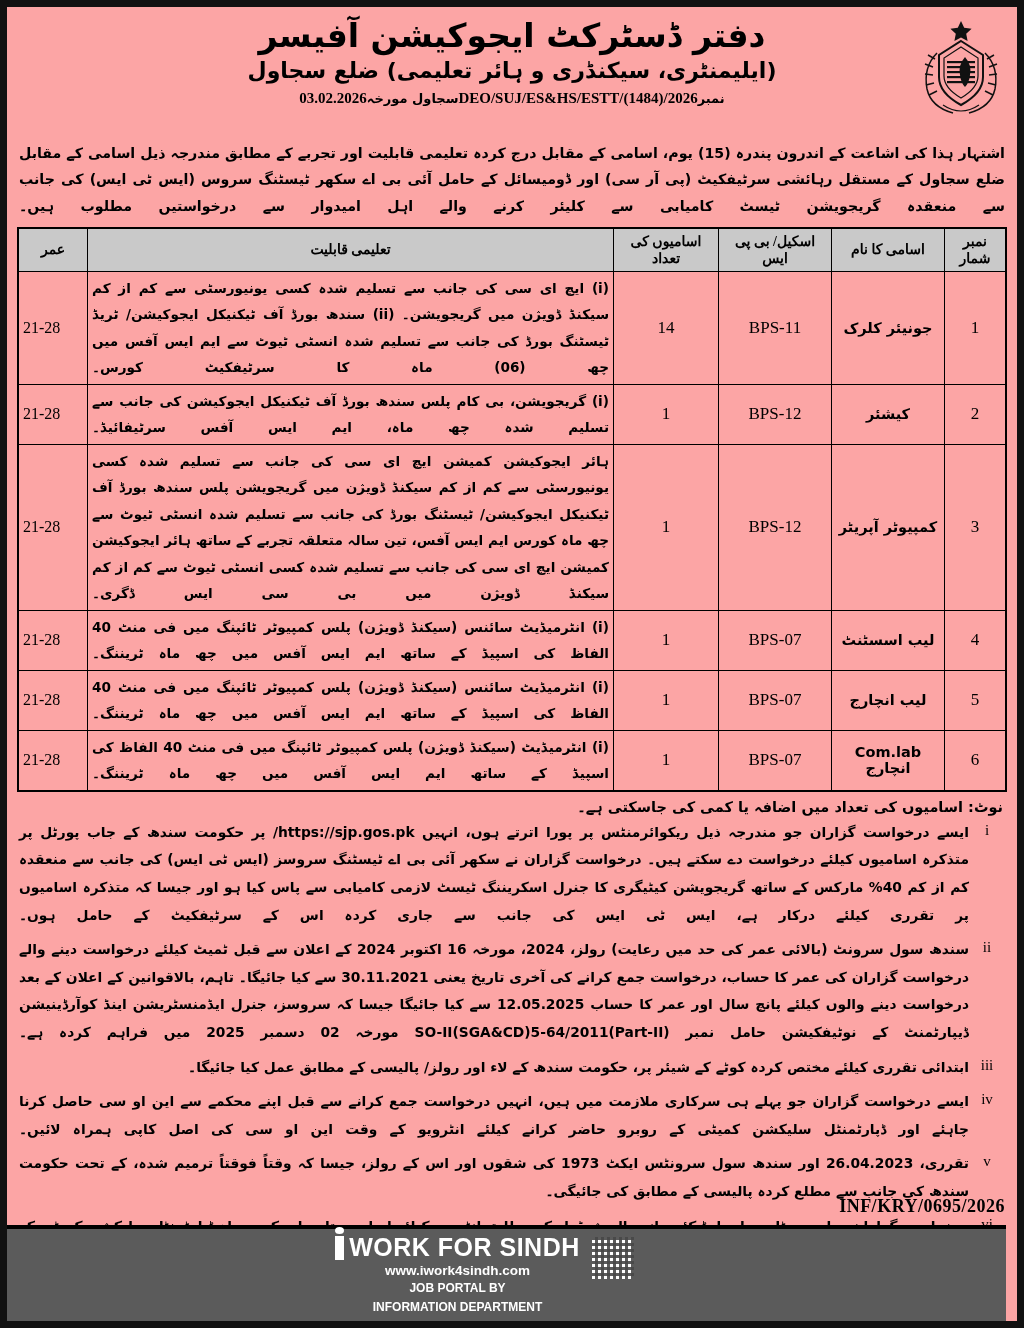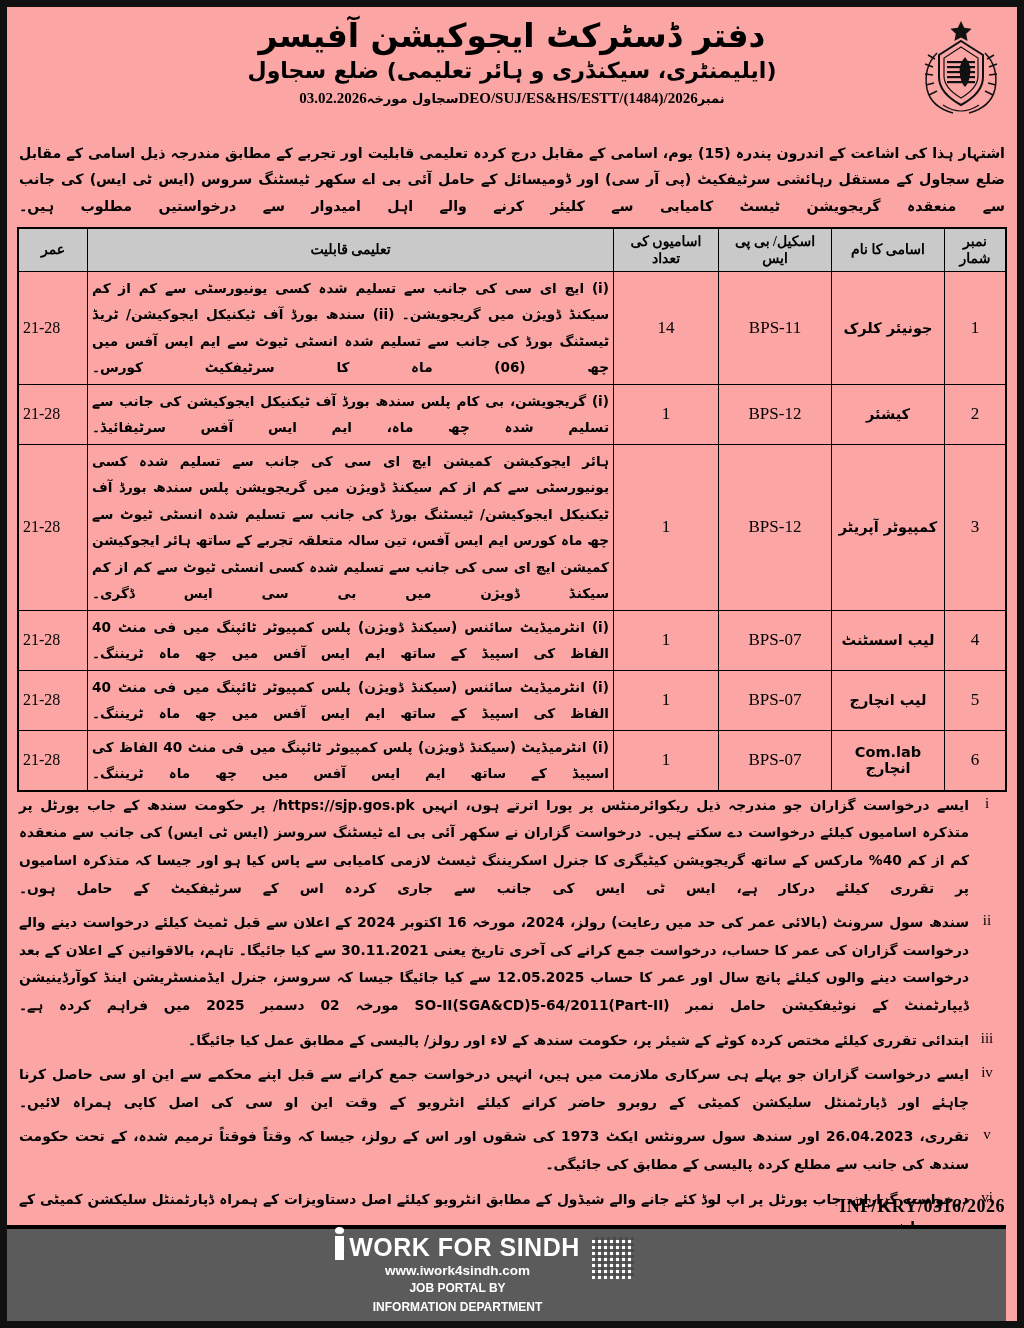--- a/index.html
+++ b/index.html
@@ -321,20 +321,21 @@
           <td class="c-sr">6</td>
           <td class="c-name">Com.lab انچارج</td>
           <td class="c-bps">BPS-07</td>
           <td class="c-cnt">1</td>
           <td class="c-qual">(i) انٹرمیڈیٹ (سیکنڈ ڈویژن) پلس کمپیوٹر ٹائپنگ میں فی منٹ 40 الفاظ کی اسپیڈ کے ساتھ ایم ایس آفس میں چھ ماہ ٹریننگ۔</td>
           <td class="c-age">21-28</td>
         </tr>
       </tbody>
     </table>
 
+    <div class="note">نوٹ: اسامیوں کی تعداد میں اضافہ یا کمی کی جاسکتی ہے۔</div>
 
     <div class="notes">
       <div class="nrow">
         <div class="nnum">i</div>
         <div class="ntxt">ایسے درخواست گزاران جو مندرجہ ذیل ریکوائرمنٹس پر پورا اترتے ہوں، انہیں https://sjp.gos.pk/ پر حکومت سندھ کے جاب پورٹل پر متذکرہ اسامیوں کیلئے درخواست دے سکتے ہیں۔ درخواست گزاران نے سکھر آئی بی اے ٹیسٹنگ سروسز (ایس ٹی ایس) کی جانب سے منعقدہ کم از کم 40% مارکس کے ساتھ گریجویشن کیٹیگری کا جنرل اسکریننگ ٹیسٹ لازمی کامیابی سے پاس کیا ہو اور جیسا کہ متذکرہ اسامیوں پر تقرری کیلئے درکار ہے، ایس ٹی ایس کی جانب سے جاری کردہ اس کے سرٹیفکیٹ کے حامل ہوں۔</div>
       </div>
       <div class="nrow">
         <div class="nnum">ii</div>
         <div class="ntxt">سندھ سول سرونٹ (بالائی عمر کی حد میں رعایت) رولز، 2024، مورخہ 16 اکتوبر 2024 کے اعلان سے قبل ٹمیٹ کیلئے درخواست دینے والے درخواست گزاران کی عمر کا حساب، درخواست جمع کرانے کی آخری تاریخ یعنی 30.11.2021 سے کیا جائیگا۔ تاہم، بالاقوانین کے اعلان کے بعد درخواست دینے والوں کیلئے پانچ سال اور عمر کا حساب 12.05.2025 سے کیا جائیگا جیسا کہ سروسز، جنرل ایڈمنسٹریشن اینڈ کوآرڈینیشن ڈیپارٹمنٹ کے نوٹیفکیشن حامل نمبر SO-II(SGA&amp;CD)5-64/2011(Part-II) مورخہ 02 دسمبر 2025 میں فراہم کردہ ہے۔</div>
       </div>
@@ -350,21 +351,21 @@
         <div class="nnum">v</div>
         <div class="ntxt last-right">تقرری، 26.04.2023 اور سندھ سول سرونٹس ایکٹ 1973 کی شقوں اور اس کے رولز، جیسا کہ وقتاً فوقتاً ترمیم شدہ، کے تحت حکومت سندھ کی جانب سے مطلع کردہ پالیسی کے مطابق کی جائیگی۔</div>
       </div>
       <div class="nrow">
         <div class="nnum">vi</div>
         <div class="ntxt last-right">درخواست گزاران، جاب پورٹل پر اپ لوڈ کئے جانے والے شیڈول کے مطابق انٹرویو کیلئے اصل دستاویزات کے ہمراہ ڈپارٹمنٹل سلیکشن کمیٹی کے روبرو حاضر ہوں۔</div>
       </div>
 
     </div>
 
-    <div class="inf">INF/KRY/0316/2026</div>
+    <div class="inf">INF/KRY/0695/2026</div>
   </div>
 
   <div class="footer">
     <div class="fcontent">
       <div class="ftext">
         <div class="fbrand">
           <span class="ibar"></span>
           <span>WORK FOR SINDH</span>
         </div>
         <div class="fsite">www.iwork4sindh.com</div>

